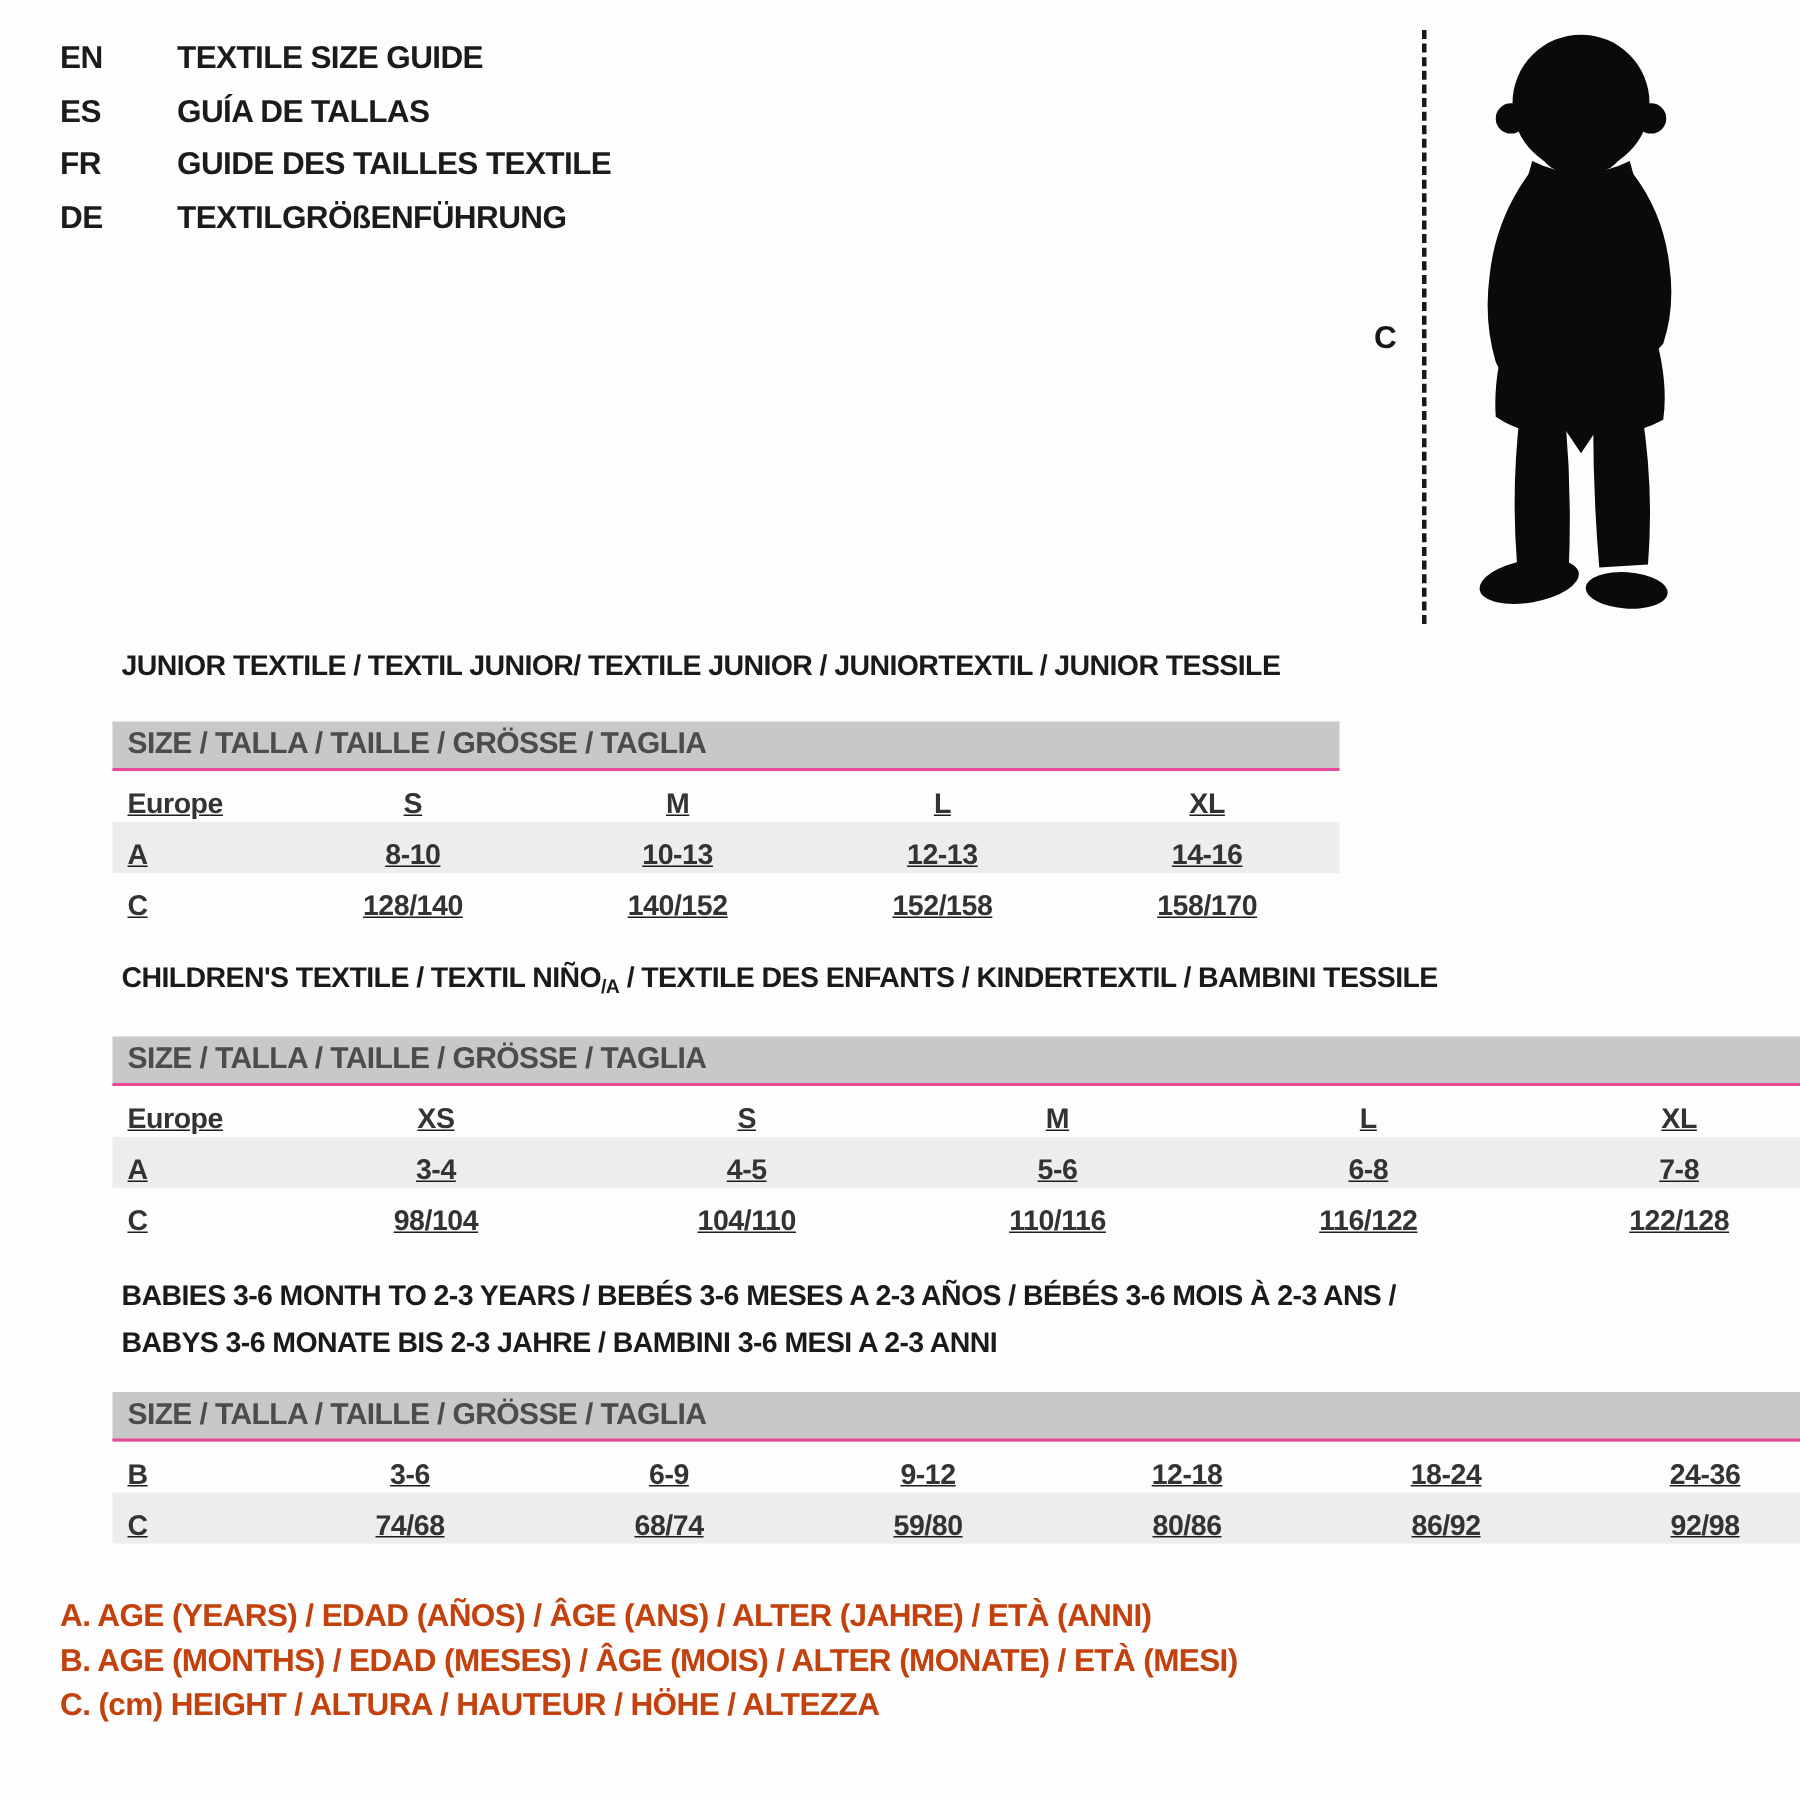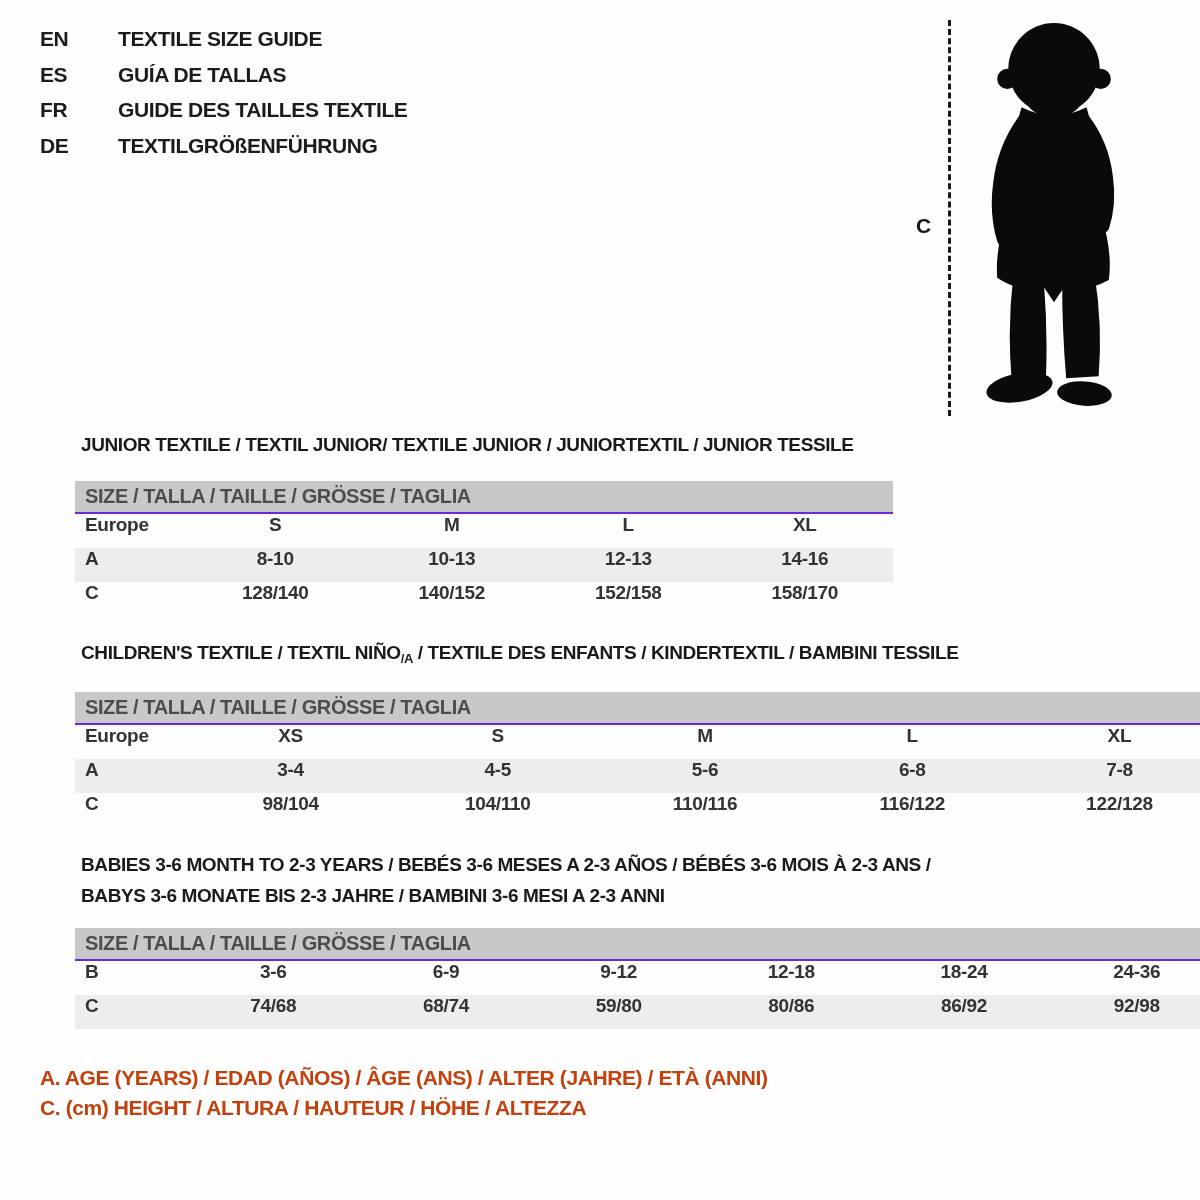--- a/index.html
+++ b/index.html
@@ -47,26 +47,26 @@
   }
   .sec-babies .section-title { line-height: 31px; }
   .subscript { font-size: 13px; vertical-align: -4px; }
 
   .size-table { width: 100%; }
   .sec-junior   .size-table { margin-top: 25px; }
   .sec-children .size-table { margin-top: 22px; }
   .sec-babies   .size-table { margin-top: 17px; }
 
   .header-bar {
-    height: 33px; background: #c8c8c8; border-bottom: 2px solid #6d28d9;
+    height: 33px; background: #c8c8c8; border-bottom: 2px solid #ec4899;
     display: flex; align-items: center; box-sizing: border-box;
     padding-left: 10px;
     font-weight: bold; font-size: 20px; letter-spacing: -0.4px; color: #4c4c4c;
   }
-  .trow { display: flex; height: 34px; align-items: flex-start; }
+  .trow { display: flex; height: 34px; align-items: flex-end; text-decoration: underline; }
   .trow.shaded { background: #ededed; }
   .tlabel {
     width: 112px; padding-left: 10px; box-sizing: border-box;
     font-weight: bold; font-size: 19px; letter-spacing: -0.3px; color: #333;
   }
   .tcell {
     flex: 1; text-align: center;
     font-weight: bold; font-size: 19px; letter-spacing: -0.3px; color: #333;
   }
 
@@ -208,16 +208,17 @@
             <div class="tcell">80/86</div>
             <div class="tcell">86/92</div>
             <div class="tcell">92/98</div>
           </div>
         </div>
     </div>
   </section>
 
   <div class="legend-list">
       <div class="legend-line">A. AGE (YEARS) / EDAD (AÑOS) / ÂGE (ANS) / ALTER (JAHRE) / ETÀ (ANNI)</div>
+      <div class="legend-line">B. AGE (MONTHS) / EDAD (MESES) / ÂGE (MOIS) / ALTER (MONATE) / ETÀ (MESI)</div>
       <div class="legend-line">C. (cm) HEIGHT / ALTURA / HAUTEUR / HÖHE / ALTEZZA</div>
     </div>
 
 </div>
 
 </body></html>

